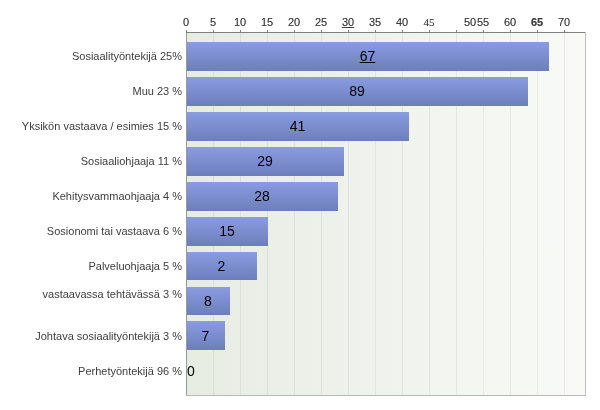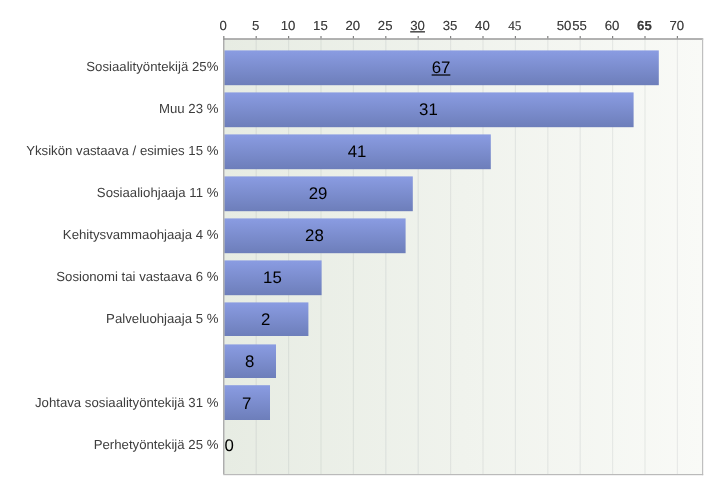--- a/index.html
+++ b/index.html
@@ -41,21 +41,21 @@
       <div class="gridline" style="left: 456px;"></div>
       <div class="gridline" style="left: 483px;"></div>
       <div class="gridline" style="left: 510px;"></div>
       <div class="gridline" style="left: 537px;"></div>
       <div class="gridline" style="left: 564px;"></div>
     </div>
   <div id="bars">
       <div class="bar" style="left: 187px; top: 42px; width: 362px; height: 28.87px;"></div>
       <div class="barlabel" style="left: 186px; width: 363px; top: 49.435px; text-decoration: underline;">67</div>
       <div class="bar" style="left: 187px; top: 76.93px; width: 341px; height: 28.87px;"></div>
-      <div class="barlabel" style="left: 186px; width: 342px; top: 84.365px;">31</div>
+      <div class="barlabel" style="left: 186px; width: 342px; top: 84.365px;">89</div>
       <div class="bar" style="left: 187px; top: 111.86px; width: 222px; height: 28.87px;"></div>
       <div class="barlabel" style="left: 186px; width: 223px; top: 119.295px;">41</div>
       <div class="bar" style="left: 187px; top: 146.79px; width: 157px; height: 28.87px;"></div>
       <div class="barlabel" style="left: 186px; width: 158px; top: 154.225px;">29</div>
       <div class="bar" style="left: 187px; top: 181.72px; width: 151px; height: 28.87px;"></div>
       <div class="barlabel" style="left: 186px; width: 152px; top: 189.155px;">28</div>
       <div class="bar" style="left: 187px; top: 216.65px; width: 81px; height: 28.87px;"></div>
       <div class="barlabel" style="left: 186px; width: 82px; top: 224.085px;">15</div>
       <div class="bar" style="left: 187px; top: 251.58px; width: 70px; height: 28.87px;"></div>
       <div class="barlabel" style="left: 186px; width: 71px; top: 259.015px;">2</div>
@@ -117,21 +117,22 @@
       <div class="catlabel" style="right: 418px; top: 189.155px;">
         <div>Kehitysvammaohjaaja 4 %</div>
       </div>
       <div class="catlabel" style="right: 418px; top: 224.085px;">
         <div>Sosionomi tai vastaava 6 %</div>
       </div>
       <div class="catlabel" style="right: 418px; top: 259.015px;">
         <div>Palveluohjaaja 5 %</div>
       </div>
       <div class="catlabel" style="right: 418px; top: 287.445px;">
+        <div>vastaavassa tehtävässä 3 %</div>
       </div>
       <div class="catlabel" style="right: 418px; top: 328.875px;">
-        <div>Johtava sosiaalityöntekijä 31 %</div>
+        <div>Johtava sosiaalityöntekijä 3 %</div>
       </div>
       <div class="catlabel" style="right: 418px; top: 363.805px;">
-        <div>Perhetyöntekijä 25 %</div>
+        <div>Perhetyöntekijä 96 %</div>
       </div>
     </div>
 </div>
 
 </body></html>

